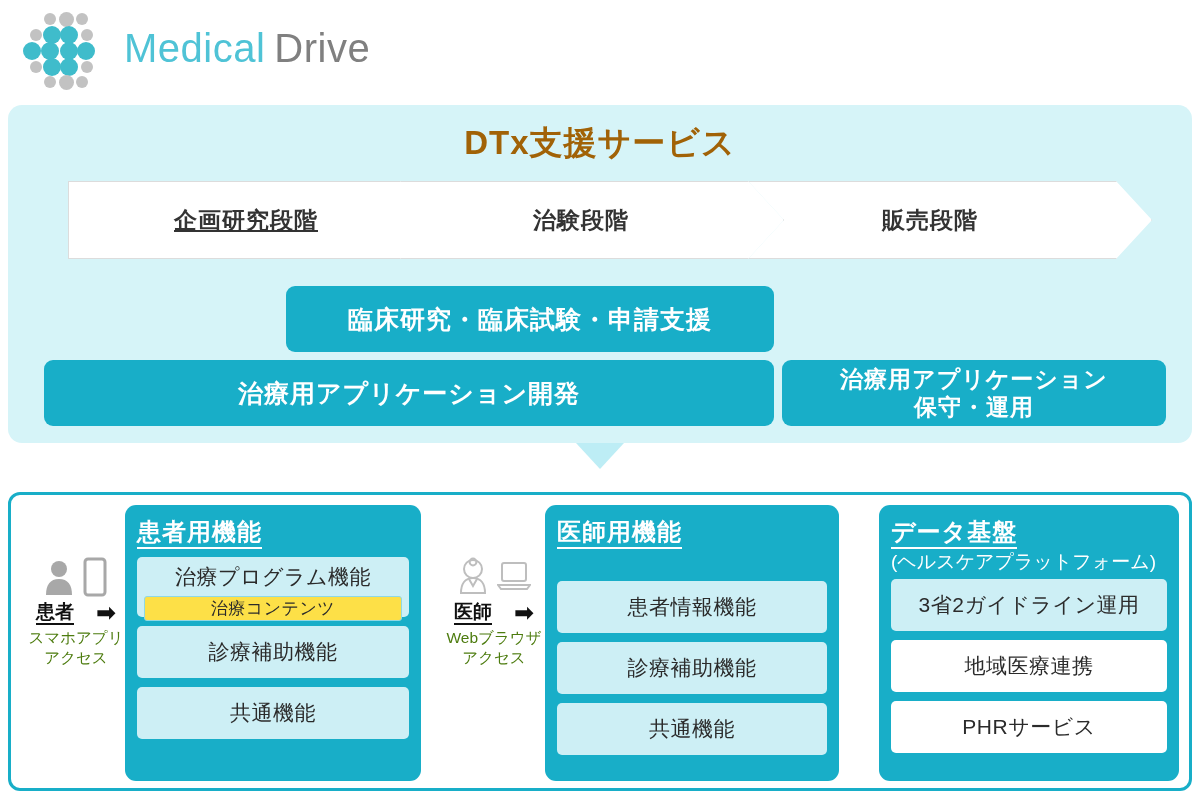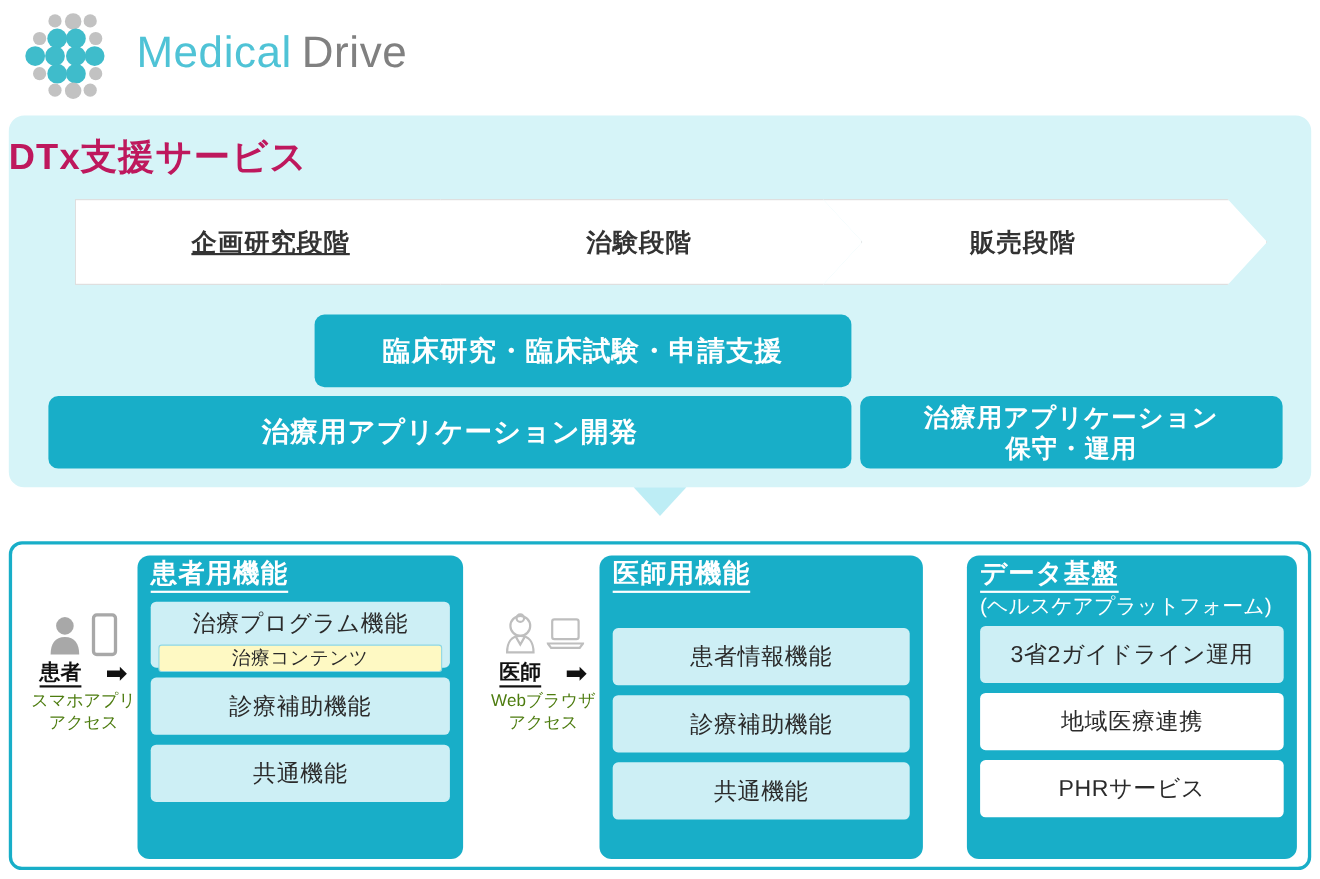--- a/index.html
+++ b/index.html
@@ -19,21 +19,21 @@
   .logo-text .t1 { color: #4FC3D6; }
   .logo-text .t2 { color: #808080; margin-left: 9px; }
 
   
   .band {
     position: absolute; left: 8px; top: 105px; width: 1184px; height: 338px;
     background: #D6F4F8; border-radius: 14px;
   }
   .band-title {
     position: absolute; left: 0; top: 16px; width: 100%;
-    text-align: left; font-size: 33px; font-weight: bold; color: #be185d;
+    text-align: center; font-size: 33px; font-weight: bold; color: #a16207;
     letter-spacing: 1px;
   }
 
   
   .chev-row { position: absolute; left: 44px; top: 76px; width: 1100px; height: 78px; }
   .chev {
     position: absolute; top: 0; height: 78px;
     background: #ffffff; border: 1px solid #DCDCDC;
     display: flex; align-items: center; justify-content: center;
     font-size: 23px; font-weight: bold; color: #333333; letter-spacing: 1px;
@@ -82,21 +82,21 @@
     font-size: 19px; font-weight: bold; color: #111;
     border-bottom: 2px solid #111; line-height: 1.15;
   }
   .actor .arrow { font-size: 24px; font-weight: bold; color: #111; line-height: 1; }
   .actor .sub { font-size: 15.5px; color: #4d7c0f; line-height: 1.26; margin-top: 3px; white-space: pre-line; }
   .actor.patient { left: 6px; top: 52px; }
   .actor.doctor  { left: 424px; top: 52px; }
 
   
   .group {
-    position: absolute; background: #18AEC8; border-radius: 11px; padding: 3px 12px 12px 12px;
+    position: absolute; background: #18AEC8; border-radius: 11px; padding: 13px 12px 12px 12px;
   }
   .group .g-title {
     color: #ffffff; font-weight: bold; font-size: 24px; letter-spacing: 1px;
     border-bottom: 2px solid #ffffff; display: inline-block; line-height: 1.2; margin-bottom: 2px;
   }
   .group .g-sub { color: #ffffff; font-size: 19px; line-height: 1.2; margin-bottom: 2px; }
   .group.patients { left: 114px; top: 10px; width: 296px; height: 276px; }
   .group.doctors  { left: 534px; top: 10px; width: 294px; height: 276px; }
   .group.data     { left: 868px; top: 10px; width: 300px; height: 276px; }
 
@@ -104,21 +104,21 @@
     background: #CDEFF5; border-radius: 5px;
     display: flex; align-items: center; justify-content: center;
     font-size: 21px; color: #2B2B2B; text-align: center; letter-spacing: 0.5px;
   }
   .item.white { background: #ffffff; }
 
   .p-items { margin-top: 6px; }
   .p-items .prog { height: 60px; flex-direction: column; justify-content: flex-start; padding-top: 6px; }
   .p-items .prog .lbl { font-size: 21px; }
   .p-items .prog .nested {
-    margin-top: 5px; width: 258px; height: 28px; background:#fef9c3; border:1px solid #8FD8E4;
+    margin-top: 5px; width: 258px; height: 28px; background:#fde047; border:1px solid #8FD8E4;
     border-radius: 3px; display:flex; align-items:center; justify-content:center;
     font-size: 17px; color:#2B2B2B;
   }
   .p-items .row { height: 52px; margin-top: 9px; }
 
   .d-items { margin-top: 30px; }
   .d-items .row { height: 52px; }
   .d-items .row + .row { margin-top: 9px; }
 
   .data-items { margin-top: 5px; }

